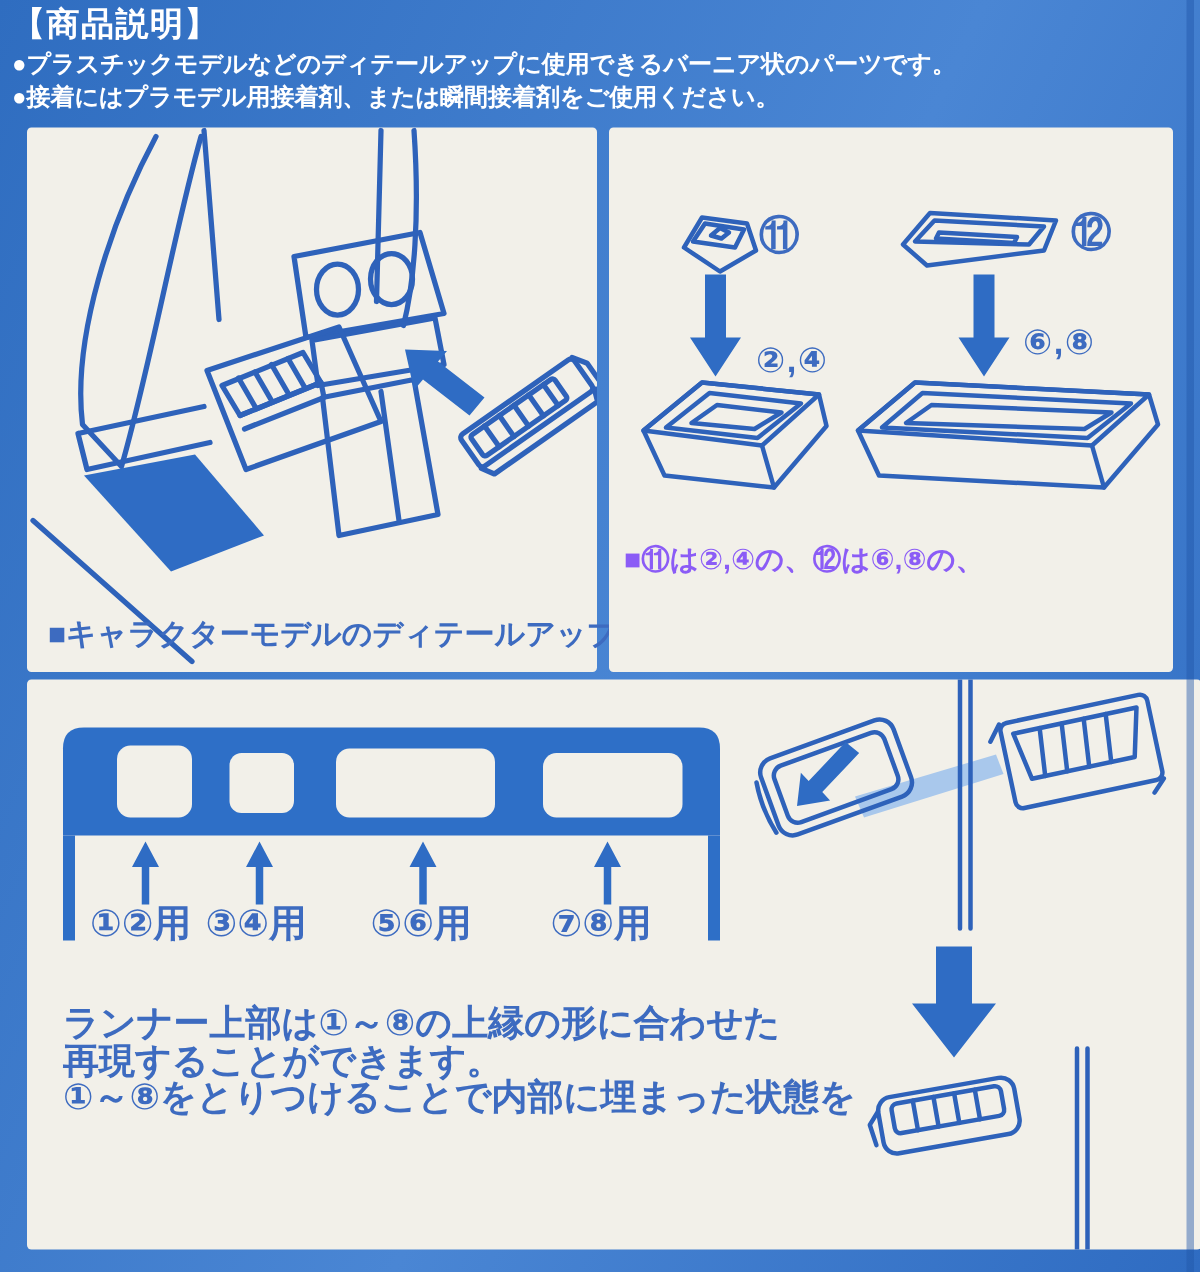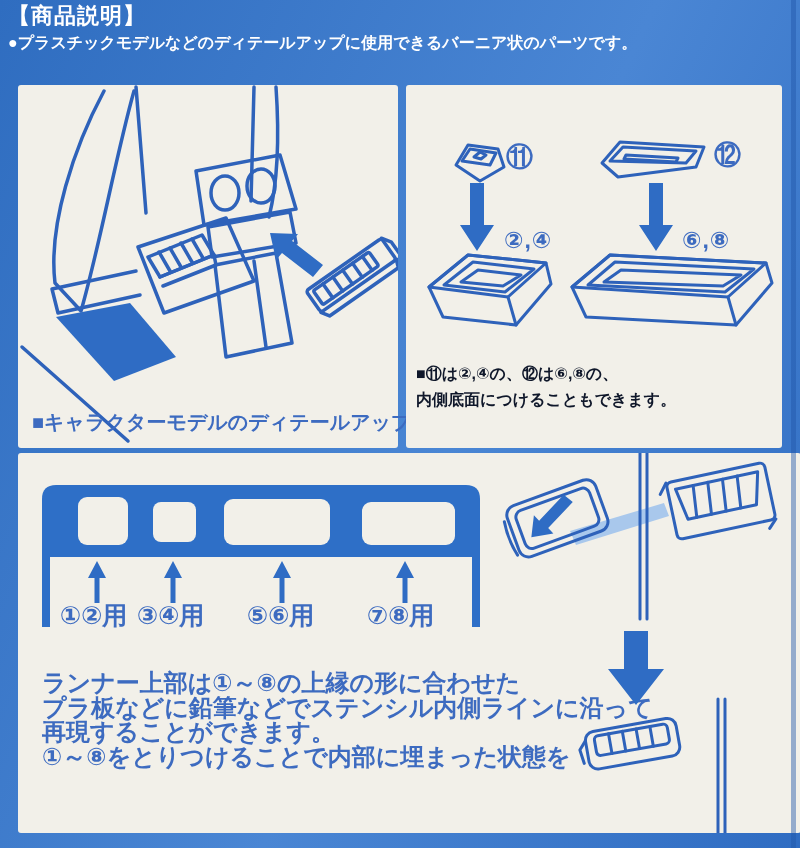--- a/index.html
+++ b/index.html
@@ -12,34 +12,35 @@
   .bullet{position:absolute;left:8px;color:#ffffff;font-size:16px;font-weight:bold;white-space:nowrap;text-align:right;}
   .b0{top:33px;} .b1{top:55px;}
   .panel{position:absolute;background:#f2f0e9;border-radius:3px;}
   .p-char{left:18px;top:85px;width:380px;height:363px;}
   .p-att{left:406px;top:85px;width:376px;height:363px;}
   .p-sten{left:18px;top:453px;width:783px;height:380px;}
   .caption{position:absolute;left:14px;bottom:12px;color:#3d6bc0;font-size:20px;font-weight:bold;white-space:nowrap;}
   .att-label{position:absolute;color:#3d6bc0;font-weight:bold;white-space:nowrap;}
   .circ-big{font-size:27px;}
   .targ{font-size:23px;letter-spacing:1px;}
-  .note{position:absolute;left:10px;top:276px;color:#0f172a;font-size:16px;font-weight:bold;line-height:26px;}
+  .note{position:absolute;left:10px;top:276px;color:#8b5cf6;font-size:19px;font-weight:bold;line-height:26px;}
   .slot-label{position:absolute;top:146px;color:#3d6bc0;font-size:25px;font-weight:bold;white-space:nowrap;}
   .para{position:absolute;left:24px;top:218px;color:#3d6bc0;font-size:24px;font-weight:bold;line-height:24.5px;white-space:nowrap;}
   svg{position:absolute;left:0;top:0;}
   .line{stroke:#2e62ba;fill:none;stroke-linejoin:round;stroke-linecap:round;}
   .fillb{fill:#2f6cc4;stroke:none;}
 </style>
 </head>
 <body>
 
 <div class="package">
 
   <div class="hdr">【商品説明】</div>
   <div class="bullet b0">●プラスチックモデルなどのディテールアップに使用できるバーニア状のパーツです。</div>
+  <div class="bullet b1">●接着にはプラモデル用接着剤、または瞬間接着剤をご使用ください。</div>
 
   <div class="panel p-char">
     <svg width="380" height="363" viewBox="0 0 380 363">
       <g class="line" stroke-width="3.5">
 
         <path d="M116,6 C98,70 82,160 63,226 L37,198 C30,140 56,62 86,6"></path>
 
         <path d="M118,2 L128,128"></path>
         <path d="M236,2 L233,116"></path>
         <path d="M258,2 C262,60 258,104 251,132"></path>
@@ -109,24 +110,23 @@
           <path d="M198,197 L215,185 L335,190 L317,201 Z"></path>
           <path d="M322,212 L330,240"></path>
         </g>
       </g>
       <path class="fillb" d="M64,98 L78,98 L78,140 L88,140 L71,166 L54,140 L64,140 Z"></path>
       <path class="fillb" d="M243,98 L257,98 L257,140 L267,140 L250,166 L233,140 L243,140 Z"></path>
     </svg>
     <span class="att-label circ-big" style="left:100px;top:54px;">⑪</span>
     <span class="att-label circ-big" style="left:308px;top:52px;">⑫</span>
     <span class="att-label targ" style="left:98px;top:142px;">②,④</span>
-    <span class="att-label targ" style="left:276px;top:142px;">⑥,⑧</span>
+    <span class="att-label targ" style="left:276px;top:130px;">⑥,⑧</span>
     <div class="note">
       <div>■⑪は②,④の、⑫は⑥,⑧の、</div>
-      <div>内側底面につけることもできます。</div>
     </div>
   </div>
 
   <div class="panel p-sten">
     <svg width="480" height="200" viewBox="0 0 480 200">
       <path fill="#2e6fc7" d="M24,104 L24,46 Q24,32 38,32 L448,32 Q462,32 462,46 L462,104 Z"></path>
       <g fill="#f2f0e9">
         <rect x="60" y="44" width="50" height="48" rx="9"></rect>
         <rect x="135" y="49" width="43" height="40" rx="8"></rect>
         <rect x="206" y="46" width="106" height="46" rx="9"></rect>
@@ -141,21 +141,20 @@
         <path d="M384.5,150 L384.5,125 L378,125 L387,108 L396,125 L389.5,125 L389.5,150 Z"></path>
       </g>
     </svg>
     <span class="slot-label" style="left:42px;">①②用</span>
     <span class="slot-label" style="left:119px;">③④用</span>
     <span class="slot-label" style="left:229px;">⑤⑥用</span>
     <span class="slot-label" style="left:349px;">⑦⑧用</span>
 
     <div class="para">
       <div>ランナー上部は①～⑧の上縁の形に合わせた</div>
-      <div>プラ板などに鉛筆などでステンシル内側ラインに沿って</div>
       <div>再現することができます。</div>
       <div>①～⑧をとりつけることで内部に埋まった状態を</div>
     </div>
 
     <svg style="left:480px;top:0;" width="284" height="380" viewBox="0 0 284 380">
 
       <polygon fill="#a9c8ec" points="72,78 166,50 171,63 78,92"></polygon>
 
       <path class="line" stroke-width="3" d="M142,0 V166 M149,0 V166"></path>
 

